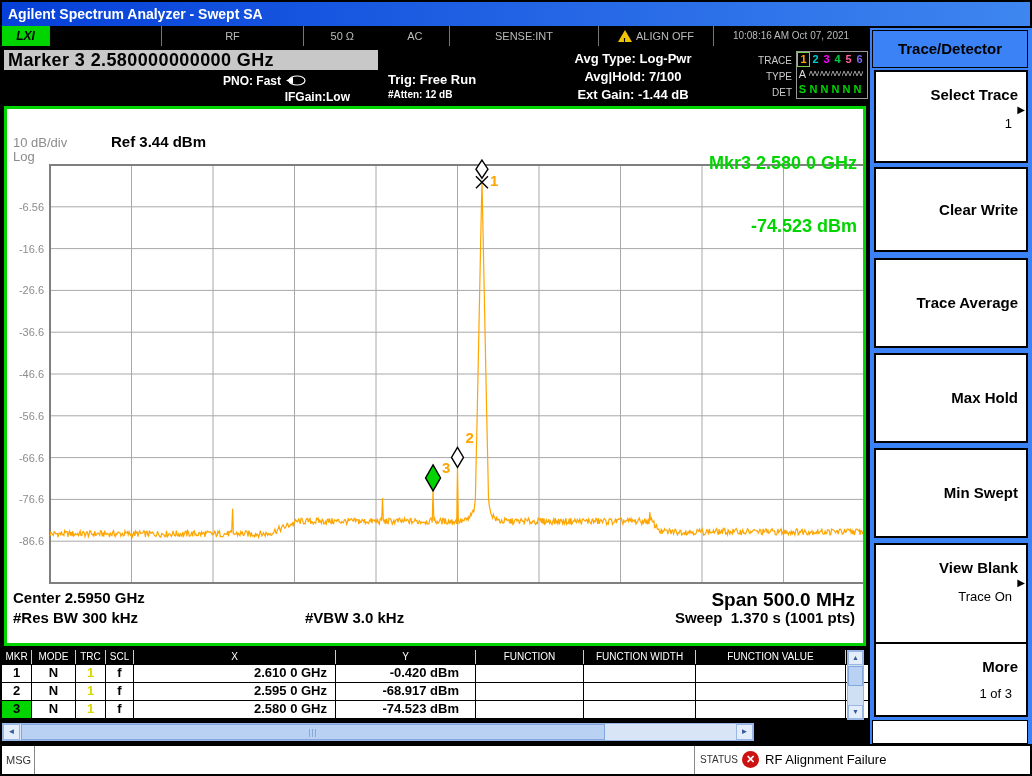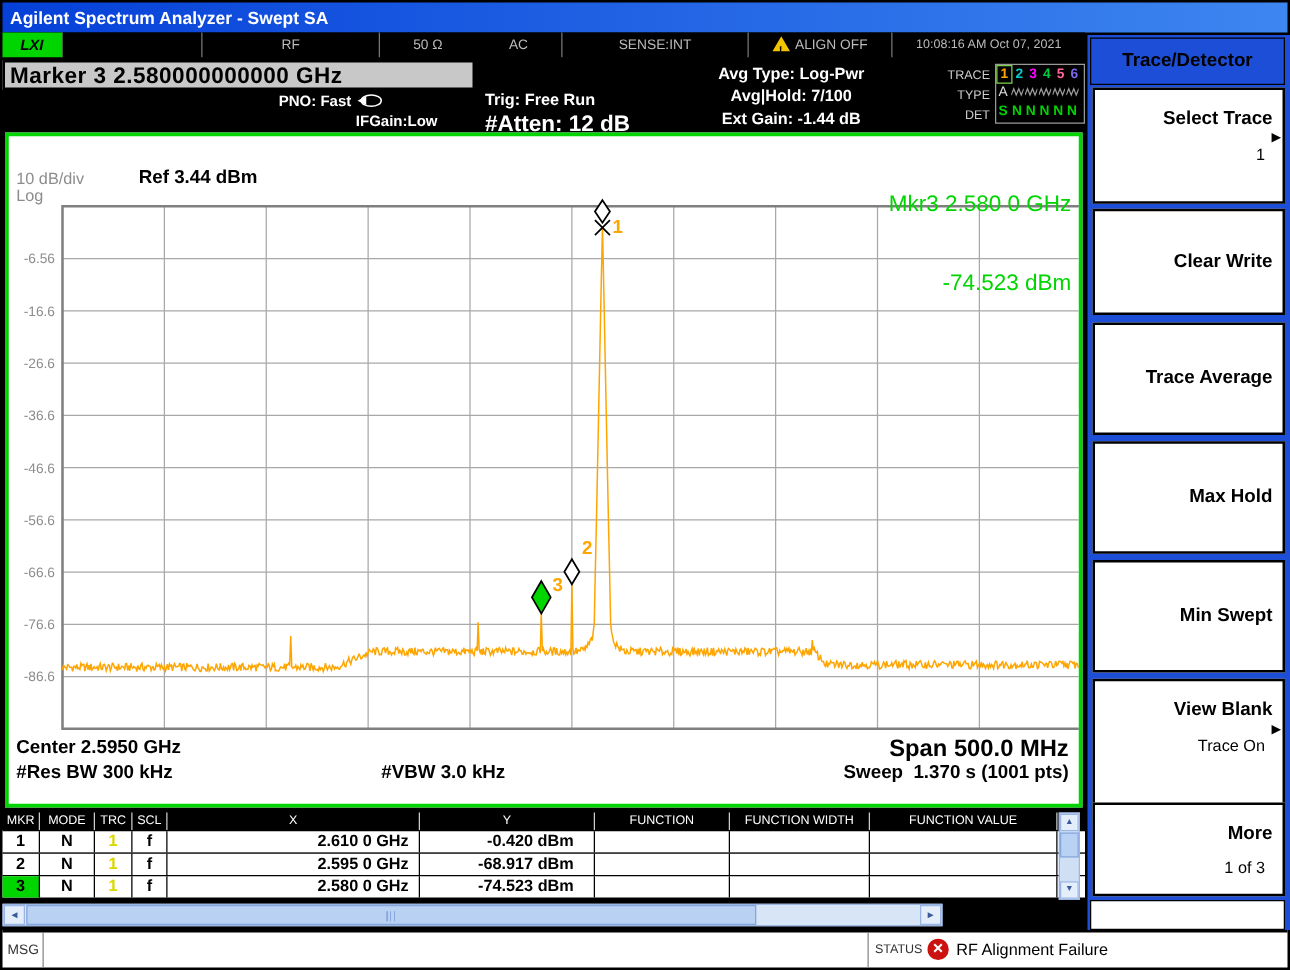--- a/index.html
+++ b/index.html
@@ -23,35 +23,35 @@
   .warn-tri i{position:absolute;left:-2px;top:1px;font-style:normal;font-weight:bold;font-size:9px;color:#000;}
 
   
   .header{position:absolute;left:2px;top:46px;width:866px;height:60px;background:#000;color:#fff;}
   .marker-bar{position:absolute;left:0;top:2px;width:378px;height:24px;background:#C8C8C8;border:2px solid #000;
     box-sizing:border-box;color:#000;font-weight:bold;font-size:18px;line-height:20px;padding-left:4px;white-space:nowrap;letter-spacing:.4px;}
   .pno-line{position:absolute;left:150px;top:28px;width:226px;text-align:center;font-weight:bold;font-size:12px;}
   .pno-line svg{vertical-align:-2px;margin-left:4px;}
   .ifgain{position:absolute;left:150px;top:44px;width:198px;text-align:right;font-weight:bold;font-size:12px;}
   .trig{position:absolute;left:386px;top:26px;font-weight:bold;font-size:13px;}
-  .atten{position:absolute;left:386px;top:43px;font-weight:bold;font-size:18px;}
+  .atten{position:absolute;left:386px;top:43px;font-weight:bold;font-size:10px;}
   .avg{position:absolute;left:545px;top:4px;width:172px;text-align:center;font-weight:bold;font-size:13px;line-height:18px;}
   .lgd-labels{position:absolute;left:740px;top:7px;width:50px;text-align:right;font-size:10px;color:#CCC;line-height:16px;}
   .lgd-box{position:absolute;left:794px;top:5px;width:72px;height:48px;border:1px solid #999;box-sizing:border-box;}
   .lgd-row{display:flex;height:15px;align-items:center;}
   .lgd-row span{width:11px;text-align:center;font-size:11px;font-weight:bold;line-height:13px;}
   .lgd-row .sel-trace{border:1px solid #7FD24C;}
   .lgd-row.det span{color:var(--green);}
   .lgd-row.type .tletter{color:#DDD;font-weight:normal;}
 
   
   .plot{position:absolute;left:4px;top:106px;width:862px;height:540px;background:#fff;
     border:3px solid var(--green);box-sizing:border-box;}
   .mkr-readout{position:absolute;top:2px;right:6px;text-align:right;color:var(--green);
-    font-weight:normal;font-size:18px;line-height:21px;white-space:pre;}
+    font-weight:bold;font-size:18px;line-height:21px;white-space:pre;}
   .scale-lbl{position:absolute;left:6px;top:26px;color:#8C8C8C;font-size:13px;}
   .log-lbl{position:absolute;left:6px;top:40px;color:#8C8C8C;font-size:13px;}
   .ref-lbl{position:absolute;left:104px;top:24px;color:#000;font-weight:bold;font-size:15px;}
   #graph{position:absolute;left:0;top:0;}
   .a-center{position:absolute;left:6px;top:480px;font-weight:bold;font-size:15px;white-space:pre;}
   .a-rbw{position:absolute;left:6px;top:500px;font-weight:bold;font-size:15px;white-space:pre;}
   .a-vbw{position:absolute;left:298px;top:500px;font-weight:bold;font-size:15px;white-space:pre;}
   .a-span{position:absolute;right:8px;top:480px;font-weight:bold;font-size:19px;white-space:pre;}
   .a-sweep{position:absolute;right:8px;top:500px;font-weight:bold;font-size:15px;white-space:pre;}
 
@@ -89,21 +89,21 @@
   .msg-lbl{position:absolute;left:4px;top:8px;font-size:11px;color:#333;}
   .msg-sep1{position:absolute;left:32px;top:0;width:1px;height:28px;background:#888;}
   .msg-sep2{position:absolute;left:692px;top:0;width:1px;height:28px;background:#888;}
   .status-lbl{position:absolute;left:698px;top:8px;font-size:10px;color:#333;}
   .err-ico{position:absolute;left:740px;top:5px;width:17px;height:17px;border-radius:50%;background:var(--red);
     color:#fff;font-weight:bold;font-size:11px;line-height:17px;text-align:center;}
   .err-ico::before{content:"✕";}
   .status-txt{position:absolute;left:763px;top:6px;font-size:13px;color:#000;}
 
   
-  .menu{position:absolute;left:868px;top:28px;width:164px;height:716px;background:#1d4ed8;border-left:2px solid #000;box-sizing:border-box;}
+  .menu{position:absolute;left:868px;top:28px;width:164px;height:716px;background:#3b82f6;border-left:2px solid #000;box-sizing:border-box;}
   .menu-title{position:absolute;left:2px;top:2px;width:156px;height:38px;border:1px solid #000;box-sizing:border-box;
     font-weight:bold;font-size:15px;text-align:center;line-height:36px;color:#000;}
   .softkey{position:absolute;left:4px;width:154px;background:#fff;border:2px solid #000;box-sizing:border-box;color:#000;}
   .sk-label{position:absolute;right:8px;font-weight:bold;font-size:15px;white-space:nowrap;}
   .sk-label.centerv{top:50%;transform:translateY(-55%);}
   .sk-sub{position:absolute;right:14px;font-size:13px;white-space:nowrap;}
   .sk-arrow{position:absolute;right:1px;font-size:10px;}
   .sk-arrow::before{content:"▶";}
   .menu-strip{position:absolute;left:2px;top:692px;width:156px;height:24px;border:1px solid #000;box-sizing:border-box;background:#fff;}
 </style>

